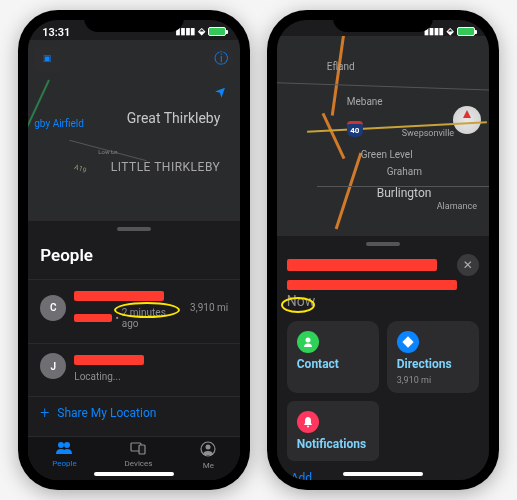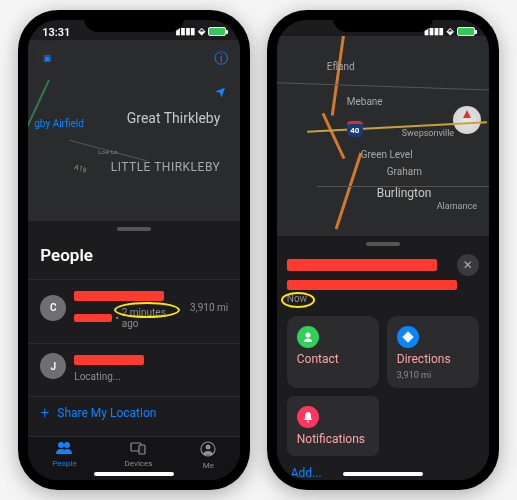--- a/index.html
+++ b/index.html
@@ -198,39 +198,39 @@
   .detail-header {
     display:flex; align-items:center; gap:8px; padding: 2px 10px 4px; position:relative;
   }
   .close-x {
     width:22px; height:22px; border-radius:50%;
     background:#3a3a3c; color:#aeaeb2; font-size:12px;
     display:flex; align-items:center; justify-content:center;
     margin-left:auto;
   }
   .detail-sub {
-    padding: 0 10px 8px; color:#8e8e93; font-size:10px;
+    padding: 0 10px 8px; color:#8e8e93; font-size:14px;
   }
   .tile-row {
     display:flex; gap:8px; padding: 4px 10px;
   }
   .tile {
     flex:1; background:#2c2c2e; border-radius:10px;
     padding:10px 10px 8px; min-height:60px;
     display:flex; flex-direction:column; gap:4px;
   }
   .tile-icon {
     width:22px; height:22px; border-radius:50%;
     display:flex; align-items:center; justify-content:center;
     font-size:12px; color:#fff;
   }
   .tile-icon.g { background:#30d158; }
   .tile-icon.b { background:#0a84ff; }
   .tile-icon.r { background:#ff375f; }
-  .tile-label { color:#fca5a5; font-size:12px; font-weight:400; }
+  .tile-label { color:#7dd3fc; font-size:12px; font-weight:700; }
   .tile-sub { color:#8e8e93; font-size:9px; }
   .add-link {
     color:#0a84ff; font-size:12px; padding:6px 14px;
   }
 
   .interstate {
     position:absolute;
     width:16px; height:16px;
     background:#1a3a7a;
     border-radius:4px 4px 6px 6px;

